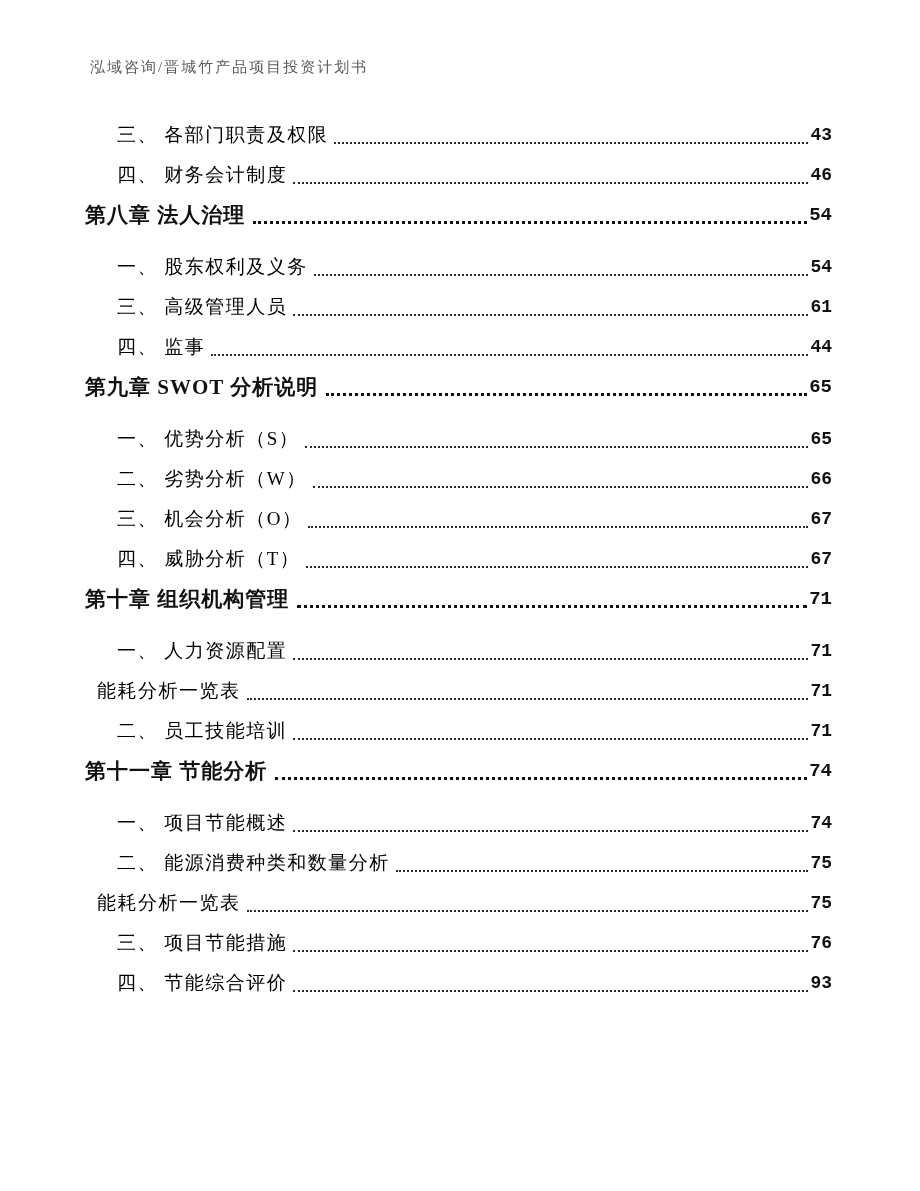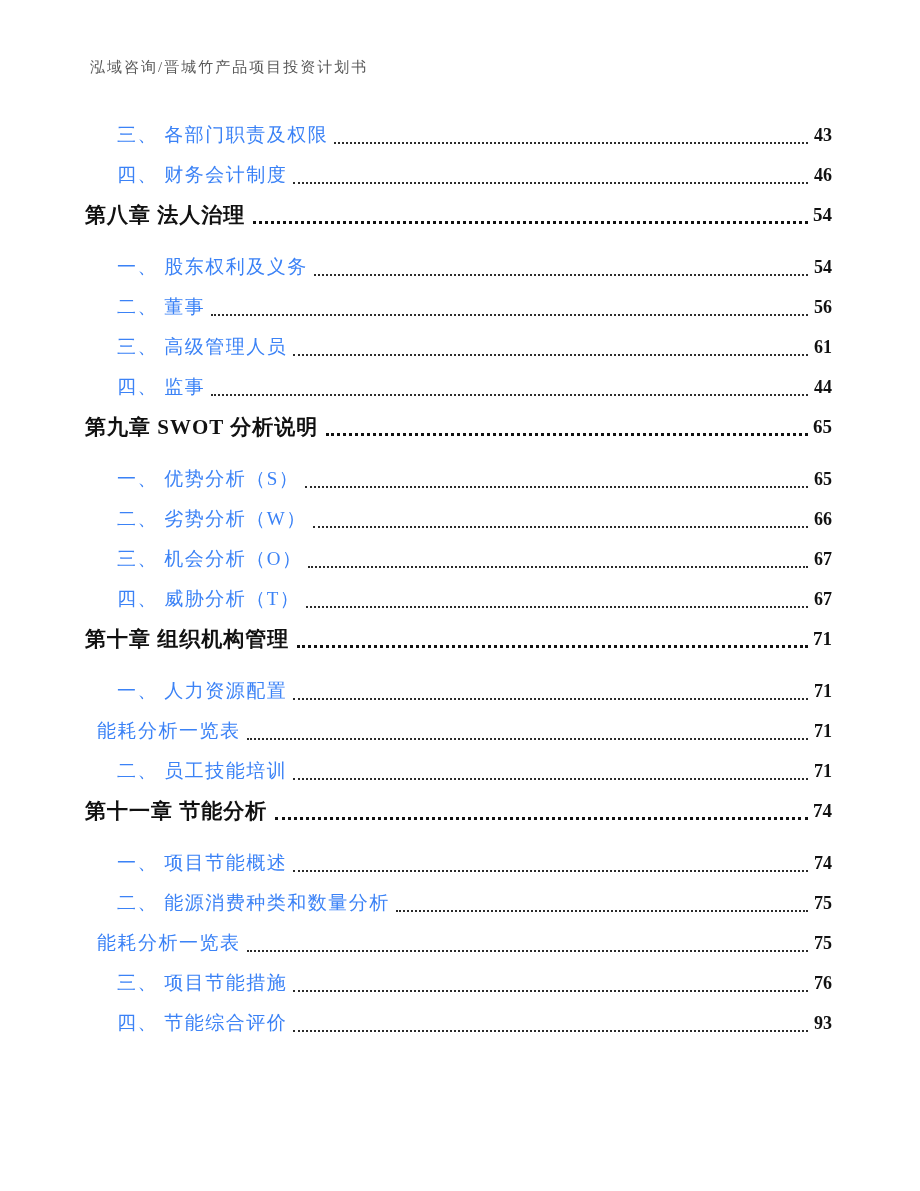--- a/index.html
+++ b/index.html
@@ -30,21 +30,21 @@
   .toc-row {
     display: flex;
     align-items: center;
     height: 40px;
   }
   .toc-row.level-chapter {
     margin-bottom: 12px;
   }
   .toc-label {
     white-space: nowrap;
-    color: #3b82f6;
+    color: #000000;
   }
   .level-sub .toc-label {
     padding-left: 32px;
     font-size: 19px;
     letter-spacing: 1.5px;
   }
   .level-table .toc-label {
     padding-left: 12px;
     font-size: 19px;
     letter-spacing: 1.5px;
@@ -62,21 +62,21 @@
     border-bottom: 2px dotted #2b2b2b;
     margin: 0 2px 0 6px;
     min-width: 20px;
   }
   .level-chapter .toc-dots {
     height: 14px;
     border-bottom: 3px dotted #111111;
     margin: 0 2px 0 8px;
   }
   .toc-page {
-    font-family: Liberation Serif, serif;
+    font-family: Liberation Mono, monospace;
     font-size: 18px;
     font-weight: 600;
     color: #111111;
     white-space: nowrap;
     text-align: right;
     min-width: 22px;
   }
   .level-chapter .toc-page {
     font-size: 19px;
     font-weight: 700;
@@ -108,25 +108,20 @@
     <span class="toc-dots"></span>
     <span class="toc-page">54</span>
   </div>
 
   <div class="toc-row level-sub">
     <span class="toc-label">一、 股东权利及义务</span>
     <span class="toc-dots"></span>
     <span class="toc-page">54</span>
   </div>
 
-  <div class="toc-row level-sub">
-    <span class="toc-label">二、 董事</span>
-    <span class="toc-dots"></span>
-    <span class="toc-page">56</span>
-  </div>
 
   <div class="toc-row level-sub">
     <span class="toc-label">三、 高级管理人员</span>
     <span class="toc-dots"></span>
     <span class="toc-page">61</span>
   </div>
 
   <div class="toc-row level-sub">
     <span class="toc-label">四、 监事</span>
     <span class="toc-dots"></span>

